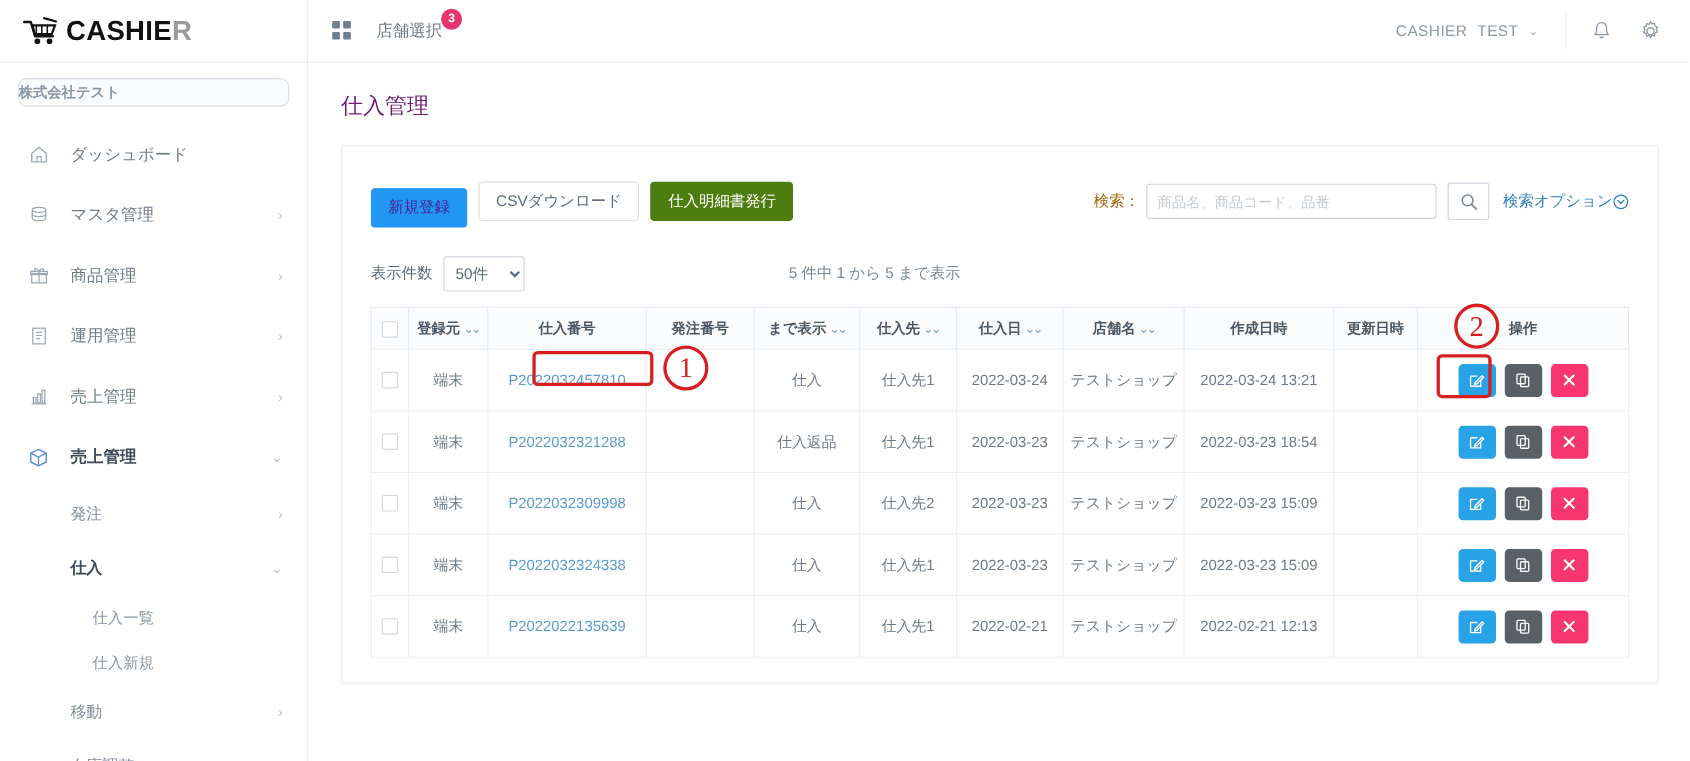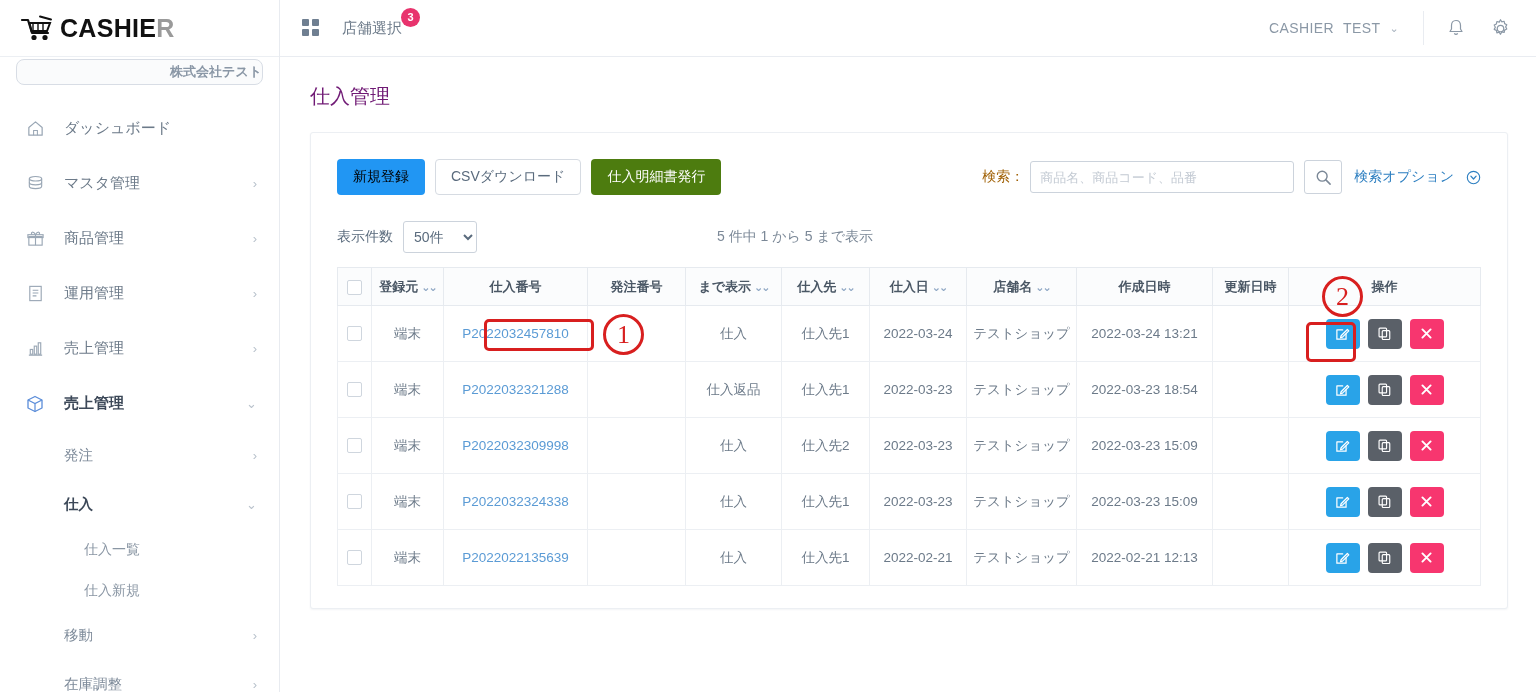--- a/index.html
+++ b/index.html
@@ -46,28 +46,28 @@
   .brand-text {
     font-size: 25px;
     font-weight: 700;
     letter-spacing: 0.3px;
     color: #111111;
     line-height: 1;
   }
   .brand-text .r { color: #9a9a9a; }
 
   .company-chip {
-    margin: 2px 16px 10px 16px;
+    margin: 14px 16px 10px 16px;
     height: 26px;
     border: 1px solid #d8dde5;
     border-radius: 8px;
     background: #fafbfc;
     display: flex;
     align-items: center;
-    justify-content: flex-end;
+    justify-content: flex-start;
     font-size: 13px;
     color: #8a97a6;
     font-weight: 600;
   }
 
   .nav { padding-top: 6px; }
 
   .nav-item {
     display: flex;
     align-items: center;
@@ -227,21 +227,21 @@
     border-radius: 4px;
     font-size: 14px;
     display: inline-flex;
     align-items: center;
     justify-content: center;
     padding: 0 15px;
     cursor: pointer;
     border: 1px solid transparent;
     white-space: nowrap;
   }
-  .btn-primary { background: #2196f3; color: #000000; margin-right: 10px; }
+  .btn-primary { background: #2196f3; color: #4c1d95; margin-right: 10px; margin-top: 12px; }
   .btn-default { background: #fff; color: #5a6b7d; border-color: #d6dbe2; margin-right: 10px; }
   .btn-dark { background: #4d7c0f; color: #fff; }
 
   .toolbar-spacer { flex: 1 1 auto; }
 
   .search-group { display: flex; align-items: center; }
   .search-label { font-size: 14px; color: #a16207; margin-right: 6px; text-align: center; }
   .search-input {
     width: 264px;
     height: 32px;
@@ -265,21 +265,21 @@
     cursor: pointer;
     color: #7b8897;
   }
   .search-options {
     margin-left: 12px;
     font-size: 14px;
     color: #2d7fc1;
     cursor: pointer;
     display: flex;
     align-items: center;
-    gap: 12px;
+    gap: 0;
     white-space: nowrap;
   }
 
   .subbar {
     display: flex;
     align-items: center;
     margin-bottom: 14px;
     position: relative;
     height: 32px;
   }

